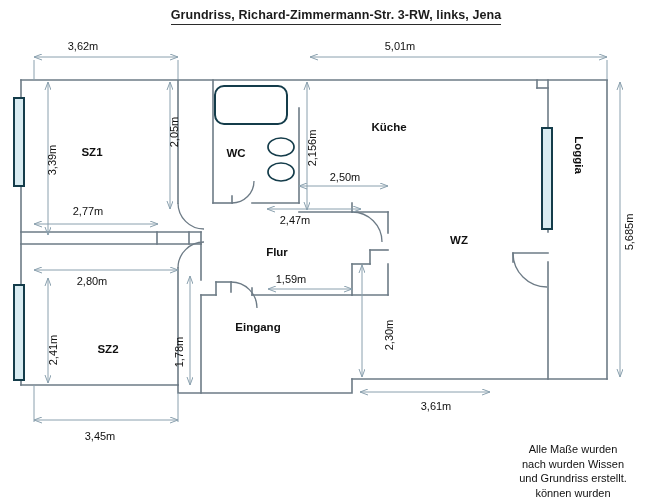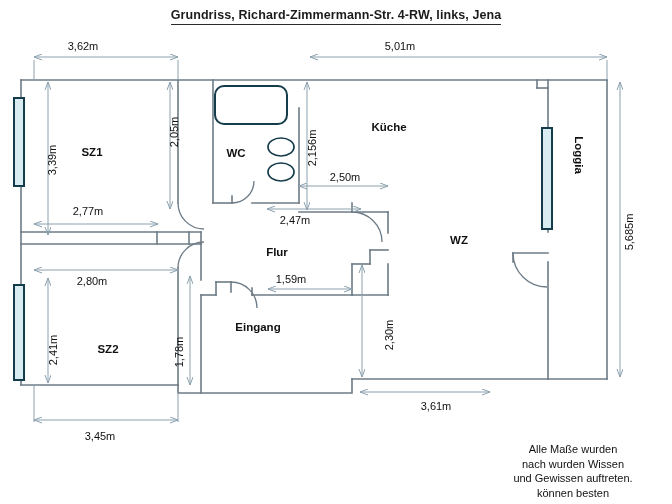--- a/index.html
+++ b/index.html
@@ -31,21 +31,21 @@
     line-height:14.4px;
     color:#111;
   }
   .note div{white-space:nowrap;text-align:center;}
 </style>
 </head>
 <body>
 
 <div id="plan-root">
 
-  <div id="title"><span>Grundriss, Richard-Zimmermann-Str. 4-RW, links, Jena</span></div>
+  <div id="title"><span>Grundriss, Richard-Zimmermann-Str. 3-RW, links, Jena</span></div>
 
   <svg width="672" height="504" viewBox="0 0 672 504">
     <defs>
       <marker id="ah" markerWidth="9" markerHeight="9" refX="8" refY="3" orient="auto">
         <path d="M0,0 L8,3 L0,6" fill="none" stroke="#8aa0ae" stroke-width="1"></path>
       </marker>
       <marker id="ahs" markerWidth="9" markerHeight="9" refX="1" refY="3" orient="auto">
         <path d="M9,0 L1,3 L9,6" fill="none" stroke="#8aa0ae" stroke-width="1"></path>
       </marker>
     </defs>
@@ -193,17 +193,17 @@
       <text x="393" y="335" text-anchor="middle" transform="rotate(-90 393 335)">2,30m</text>
       <text x="100" y="440" text-anchor="middle">3,45m</text>
       <text x="436" y="410" text-anchor="middle">3,61m</text>
       <text x="633" y="232" text-anchor="middle" transform="rotate(-90 633 232)">5,685m</text>
     </g>
   </svg>
 
   <div class="note">
     <div>Alle Maße wurden</div>
     <div>nach wurden Wissen</div>
-    <div>und Gewissen auftreten.</div>
-    <div>können besten</div>
+    <div>und Grundriss erstellt.</div>
+    <div>können wurden</div>
   </div>
 
 </div>
 
 </body></html>

